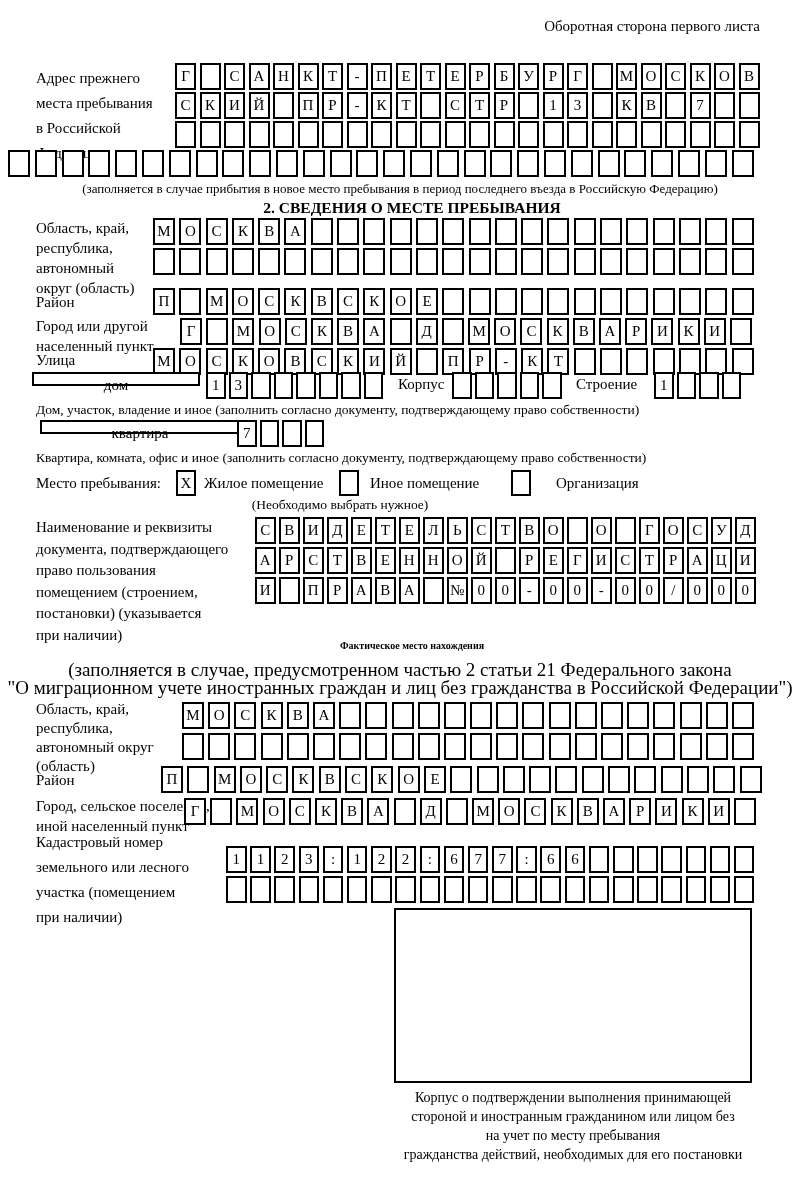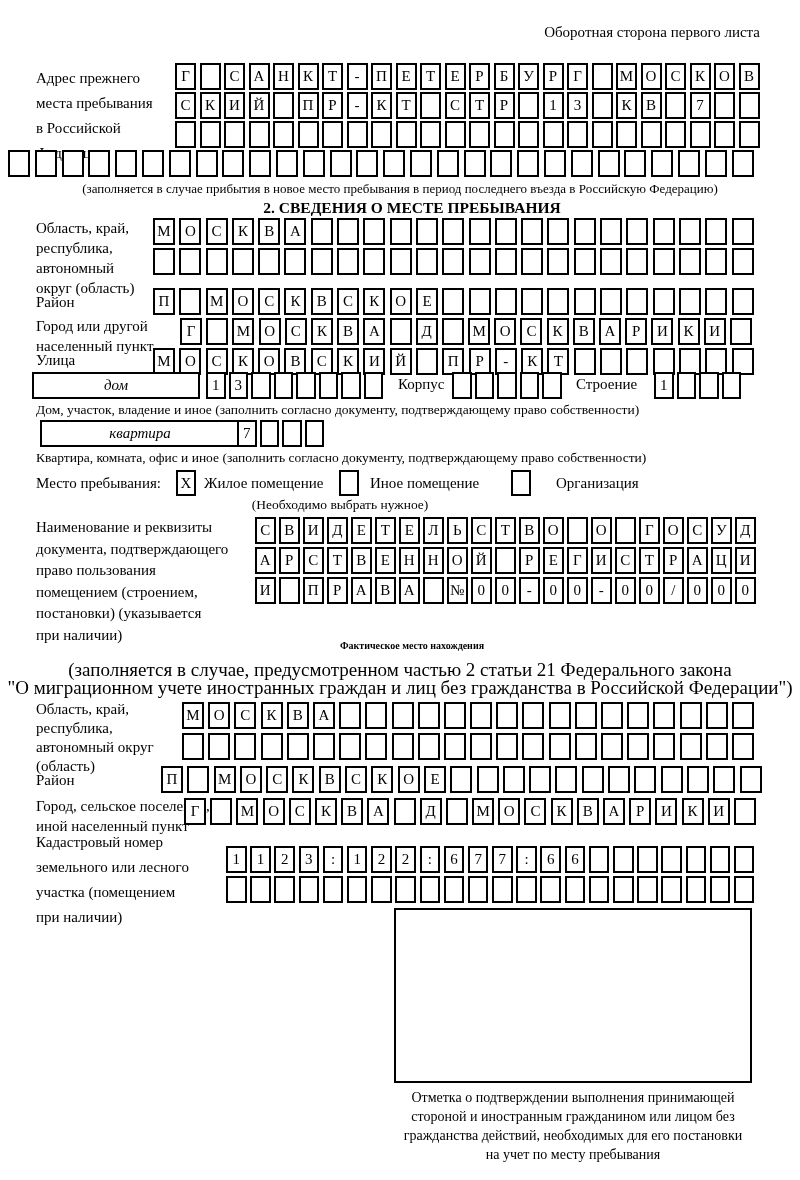--- a/index.html
+++ b/index.html
@@ -14,32 +14,32 @@
   .cellrow { position:absolute; display:flex; }
   .cell { flex:0 0 auto; width:21px; height:27px; border:2px solid #000; background:#fff;
           font-size:15px; line-height:23px; text-align:center; }
   .r24  { gap:3.5px; } .r24 .cell { width:21px; }
   .r28  { gap:4.8px; } .r28 .cell { width:22px; }
   .r23  { gap:4.3px; } .r23 .cell { width:22px; }
   .r22  { gap:4.2px; } .r22 .cell { width:22px; }
   .r21n { gap:3.5px; } .r21n .cell { width:20.5px; }
   .r22k { gap:3.7px; } .r22k .cell { width:20.5px; }
   .rs   { gap:3px;   } .rs .cell   { width:19.5px; }
-  .bigbox { position:absolute; height:27px; border:2px solid #000; background:#fff;
-            text-align:center; font-size:15px; line-height:23px;font-style:italic; }
+  .bigbox { position:absolute; height:14px; border:2px solid #000; background:#fff;
+            text-align:center; font-size:15px; line-height:23px; }
   .cb { position:absolute; width:20px; height:26px; border:2px solid #000; background:#fff;
         text-align:center; font-size:15px; line-height:22px; }
   .stamp { position:absolute; border:2px solid #000; background:#fff; }
 </style>
 </head>
 <body>
 
 <div class="page">
 
-  <div class="t" style="top:24px; right:40px;">Оборотная сторона первого листа</div>
+  <div class="t" style="top:18px; right:40px;">Оборотная сторона первого листа</div>
 
   <div class="lbl" style="left:36px; top:66px; line-height:25px;">
       <div>Адрес прежнего</div>
       <div>места пребывания</div>
       <div>в Российской</div>
       <div>Федерации</div>
     </div>
   <div class="cellrow r24" style="left:175px; top:63px;">
       <span class="cell">Г</span>
       <span class="cell"></span>
@@ -583,19 +583,19 @@
       <span class="cell"></span>
       <span class="cell"></span>
       <span class="cell"></span>
       <span class="cell"></span>
       <span class="cell"></span>
       <span class="cell"></span>
     </div>
 
   <div class="stamp" style="left:394px; top:908px; width:358px; height:175px;"></div>
   <div class="cap" style="left:368px; top:1088px; width:410px; text-align:center; font-size:14px; line-height:19px; white-space:normal;">
-      <div>Отметка о подтверждении выполнения принимающей</div>
+      <div>Корпус о подтверждении выполнения принимающей</div>
       <div>стороной и иностранным гражданином или лицом без</div>
+      <div>на учет по месту пребывания</div>
       <div>гражданства действий, необходимых для его постановки</div>
-      <div>на учет по месту пребывания</div>
     </div>
 
 </div>
 
 </body></html>

